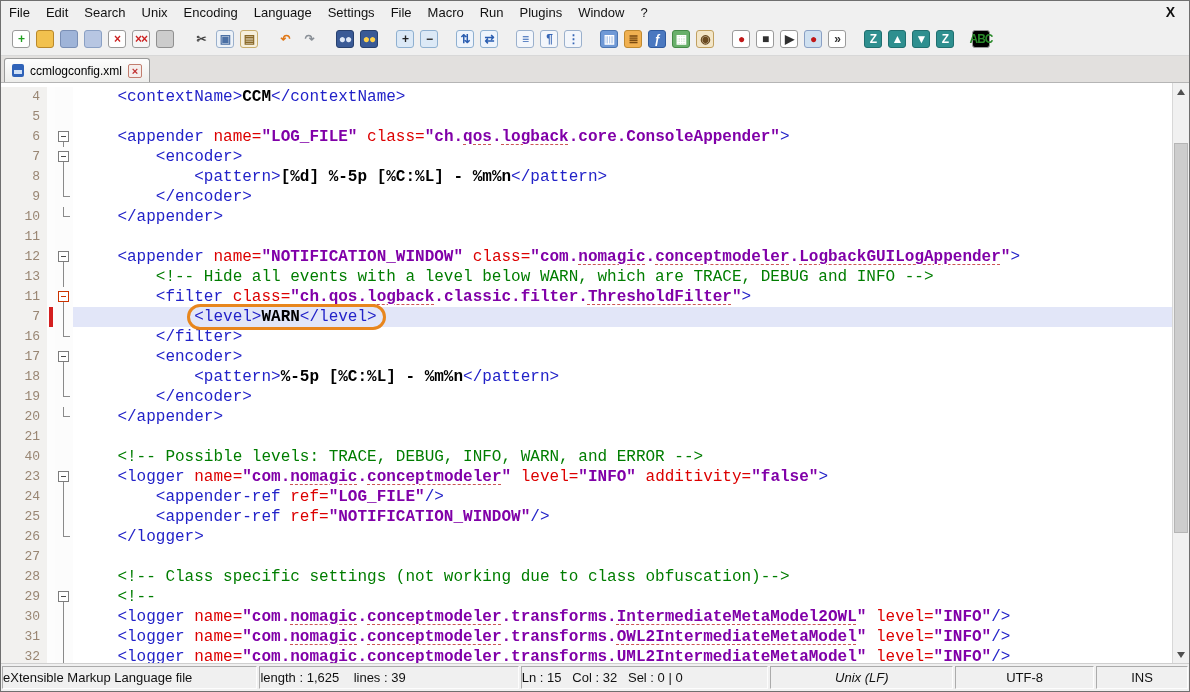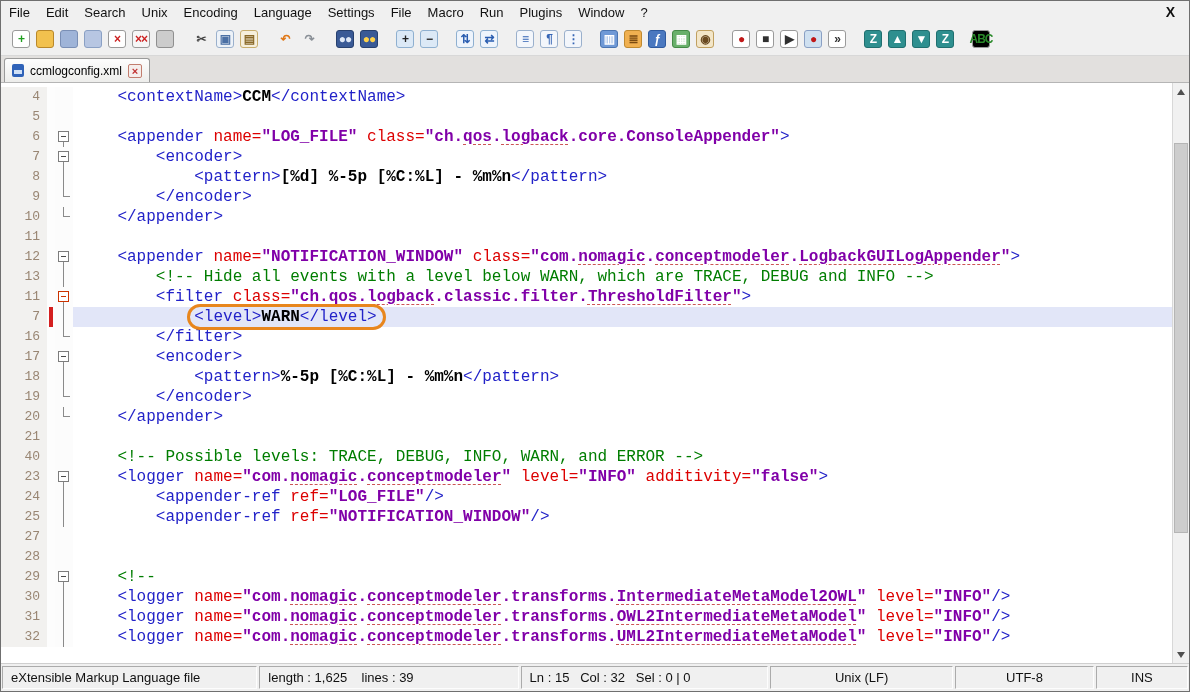--- a/index.html
+++ b/index.html
@@ -68,21 +68,21 @@
   
   .vscroll { width:17px; flex:0 0 17px; position:relative; background:#f1f1f1; border-left:1px solid #d8d8d8; }
   .sarrow { position:absolute; left:0; right:0; height:17px; display:flex; align-items:center; justify-content:center; background:#f1f1f1; }
   .sarrow.up { top:0; } .sarrow.down { bottom:0; }
   .tri-up { width:0; height:0; border-left:4px solid transparent; border-right:4px solid transparent; border-bottom:6px solid #505050; }
   .tri-down { width:0; height:0; border-left:4px solid transparent; border-right:4px solid transparent; border-top:6px solid #505050; }
   .sthumb { position:absolute; left:1px; right:1px; top:60px; height:390px; background:#cdcdcd; border:1px solid #b5b5b5; }
 
   
   .status { height:28px; flex:0 0 28px; display:flex; align-items:stretch; background:#f0f0f0; border-top:1px solid #cfcfcf; font-size:13px; color:#111; }
-  .seg { margin:2px 1px; border:1px solid; border-color:#ababab #fdfdfd #fdfdfd #ababab; display:flex; align-items:center; padding:0 8px; white-space:pre; overflow:hidden; }
+  .seg { margin:2px 1px; border:1px solid; border-color:#ababab #fdfdfd #fdfdfd #ababab; display:flex; align-items:center; padding:0 0; white-space:pre; overflow:hidden; }
 </style>
 </head>
 <body>
 
 <div class="window">
 
   <div class="menu-bar">
     <div class="menu-items">
         <div class="menu-item">File</div>
         <div class="menu-item">Edit</div>
@@ -390,30 +390,38 @@
           </div>
           <div class="row">
             <span class="ln">25</span>
             <span class="chg"></span>
             <span class="fold">
               <span class="fline"></span>
             </span>
             <span class="code"><span class="tk-pl">        </span><span class="tk-tg">&lt;appender-ref </span><span class="tk-at">ref=</span><span class="tk-vl">"NOTIFICATION_WINDOW"</span><span class="tk-tg">/&gt;</span></span>
           </div>
           <div class="row">
+            <span class="ln">26</span>
+            <span class="chg"></span>
+            <span class="fold">
+              <span class="fend"></span>
+            </span>
+            <span class="code"><span class="tk-pl">    </span><span class="tk-tg">&lt;/logger&gt;</span></span>
+          </div>
+          <div class="row">
             <span class="ln">27</span>
             <span class="chg"></span>
             <span class="fold"></span>
             <span class="code"></span>
           </div>
           <div class="row">
             <span class="ln">28</span>
             <span class="chg"></span>
             <span class="fold"></span>
-            <span class="code"><span class="tk-pl">    </span></span>
+            <span class="code"><span class="tk-pl">    </span><span class="tk-cm">&lt;!-- Class specific settings (not working due to class obfuscation)--&gt;</span></span>
           </div>
           <div class="row">
             <span class="ln">29</span>
             <span class="chg"></span>
             <span class="fold">
               <span class="flineb"></span>
               <span class="fbox"></span>
             </span>
             <span class="code"><span class="tk-pl">    </span><span class="tk-cm">&lt;!--</span></span>
           </div>
@@ -452,18 +460,18 @@
       <div class="sarrow down">
           <span class="tri-down"></span>
         </div>
     </div>
   </div>
 
   <div class="status">
       <div class="seg" style="width: 258px; justify-content: flex-start;">eXtensible Markup Language file</div>
       <div class="seg" style="width: 262px; justify-content: flex-start;">length : 1,625    lines : 39</div>
       <div class="seg" style="width: 250px; justify-content: flex-start;">Ln : 15   Col : 32   Sel : 0 | 0</div>
-      <div class="seg" style="width: 185px; justify-content: center;">Unix (LF)</div>
+      <div class="seg" style="width: 185px; justify-content: center; font-style: italic;">Unix (LF)</div>
       <div class="seg" style="width: 140px; justify-content: center;">UTF-8</div>
       <div class="seg" style="width: 93px; justify-content: center;">INS</div>
     </div>
 
 </div>
 
 </body></html>

